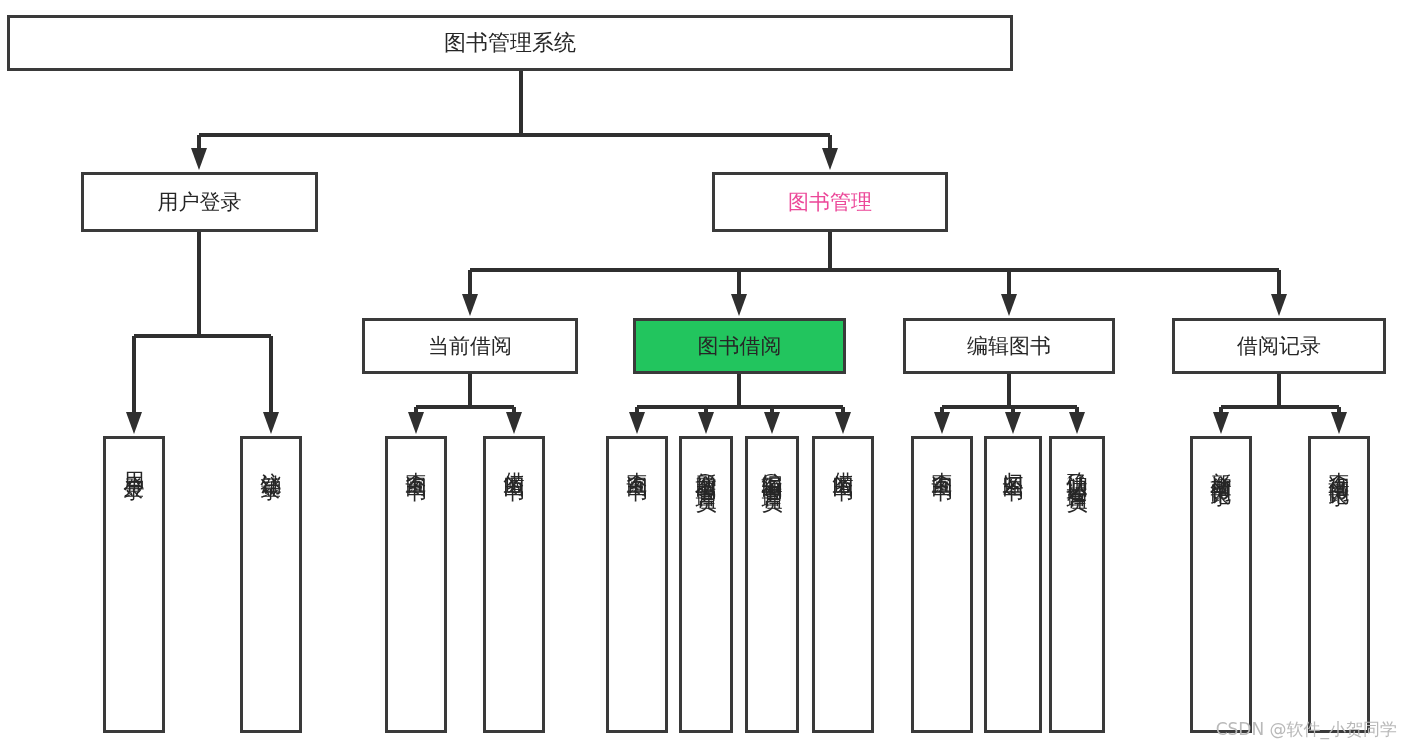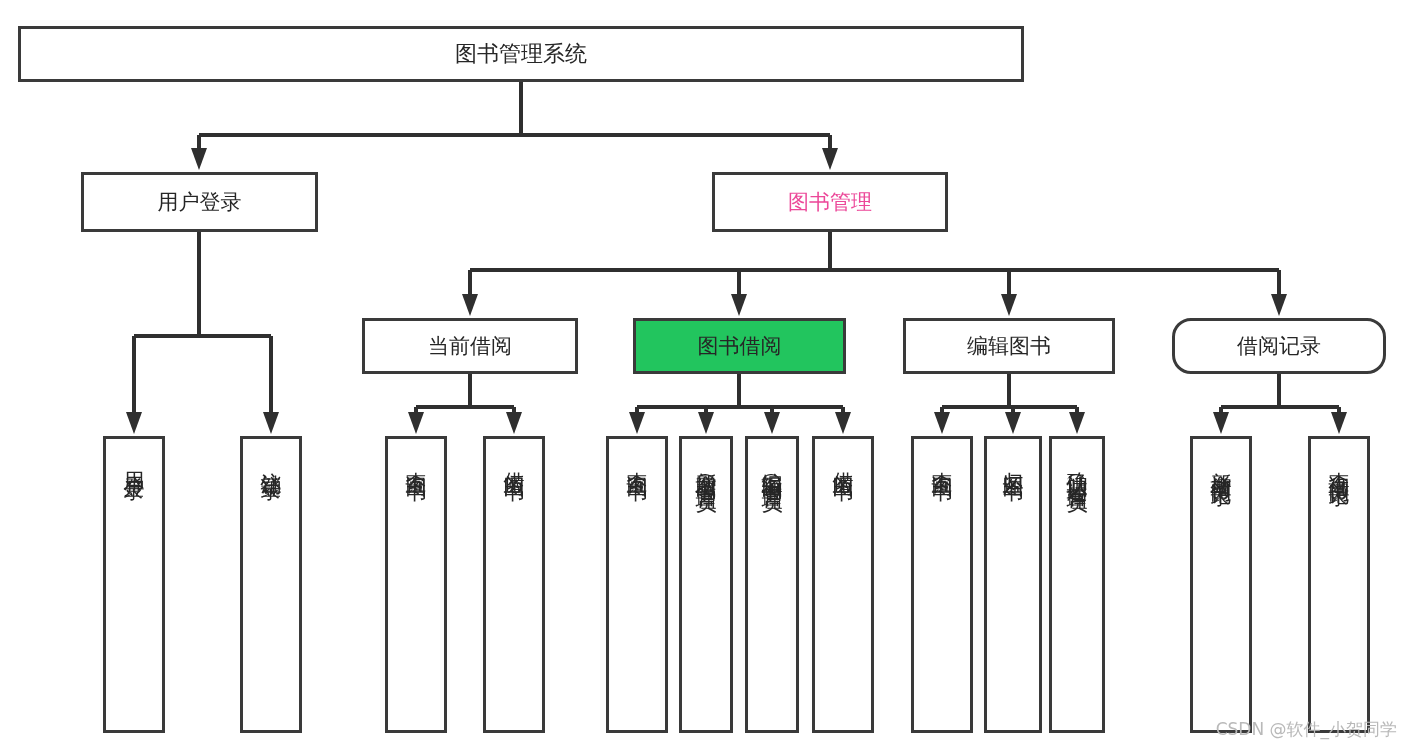--- a/index.html
+++ b/index.html
@@ -124,39 +124,39 @@
       <polygon points="1005,412 1021,412 1013,434" fill="#2f2f2f"></polygon>
       <line x1="1077" y1="407" x2="1077" y2="412" stroke="#2f2f2f" stroke-width="3.5" shape-rendering="crispEdges"></line>
       <polygon points="1069,412 1085,412 1077,434" fill="#2f2f2f"></polygon>
       <line x1="1221" y1="407" x2="1221" y2="412" stroke="#2f2f2f" stroke-width="3.5" shape-rendering="crispEdges"></line>
       <polygon points="1213,412 1229,412 1221,434" fill="#2f2f2f"></polygon>
       <line x1="1339" y1="407" x2="1339" y2="412" stroke="#2f2f2f" stroke-width="3.5" shape-rendering="crispEdges"></line>
       <polygon points="1331,412 1347,412 1339,434" fill="#2f2f2f"></polygon>
     </svg>
 
   <div id="nodes-layer">
-      <div class="node h-node root" style="left: 18px; top: 15px; width: 1006px; height: 56px; border-color: rgb(58, 58, 58); background: rgb(255, 255, 255); margin-top: 11px;">
+      <div class="node h-node root" style="left: 7px; top: 15px; width: 1006px; height: 56px; border-color: rgb(58, 58, 58); background: rgb(255, 255, 255);">
         <div class="node-label" style="color: rgb(38, 38, 38);">图书管理系统</div>
       </div>
       <div class="node h-node" style="left: 81px; top: 172px; width: 237px; height: 60px; border-color: rgb(58, 58, 58); background: rgb(255, 255, 255);">
         <div class="node-label" style="color: rgb(38, 38, 38);">用户登录</div>
       </div>
       <div class="node h-node" style="left: 712px; top: 172px; width: 236px; height: 60px; border-color: rgb(58, 58, 58); background: rgb(255, 255, 255);">
         <div class="node-label" style="color: #ec4899;">图书管理</div>
       </div>
       <div class="node h-node" style="left: 362px; top: 318px; width: 216px; height: 56px; border-color: rgb(58, 58, 58); background: rgb(255, 255, 255);">
         <div class="node-label" style="color: rgb(38, 38, 38);">当前借阅</div>
       </div>
       <div class="node h-node" style="left: 633px; top: 318px; width: 213px; height: 56px; border-color: rgb(58, 58, 58); background: #22c55e;">
         <div class="node-label" style="color: rgb(38, 38, 38);">图书借阅</div>
       </div>
       <div class="node h-node" style="left: 903px; top: 318px; width: 212px; height: 56px; border-color: rgb(58, 58, 58); background: rgb(255, 255, 255);">
         <div class="node-label" style="color: rgb(38, 38, 38);">编辑图书</div>
       </div>
-      <div class="node h-node" style="left: 1172px; top: 318px; width: 214px; height: 56px; border-color: rgb(58, 58, 58); background: rgb(255, 255, 255); border-radius: 19px;">
+      <div class="node h-node" style="left: 1172px; top: 318px; width: 214px; height: 56px; border-color: rgb(58, 58, 58); background: rgb(255, 255, 255);">
         <div class="node-label" style="color: rgb(38, 38, 38);">借阅记录</div>
       </div>
       <div class="node v-node" style="left: 103px; top: 436px; width: 62px; height: 297px; border-color: rgb(58, 58, 58); background: rgb(255, 255, 255);">
         <div class="node-label" style="color: rgb(38, 38, 38);">用户登录</div>
       </div>
       <div class="node v-node" style="left: 240px; top: 436px; width: 62px; height: 297px; border-color: rgb(58, 58, 58); background: rgb(255, 255, 255);">
         <div class="node-label" style="color: rgb(38, 38, 38);">注销登录</div>
       </div>
       <div class="node v-node" style="left: 385px; top: 436px; width: 62px; height: 297px; border-color: rgb(58, 58, 58); background: rgb(255, 255, 255);">
         <div class="node-label" style="color: rgb(38, 38, 38);">查询图书</div>

